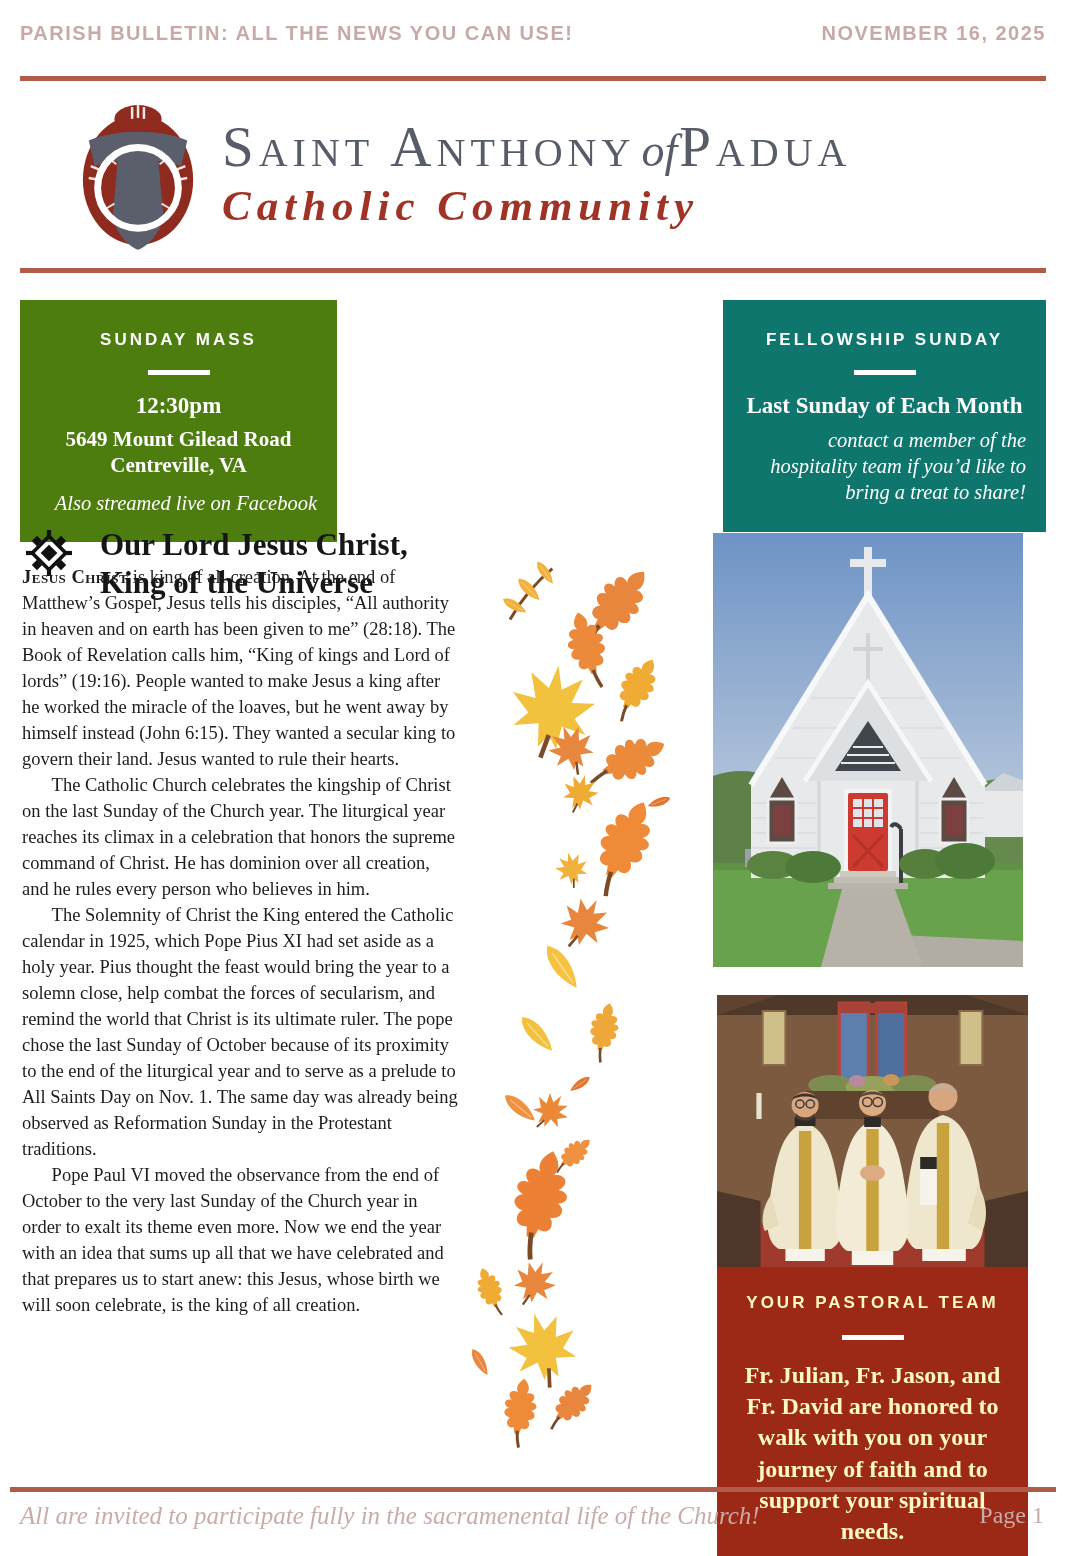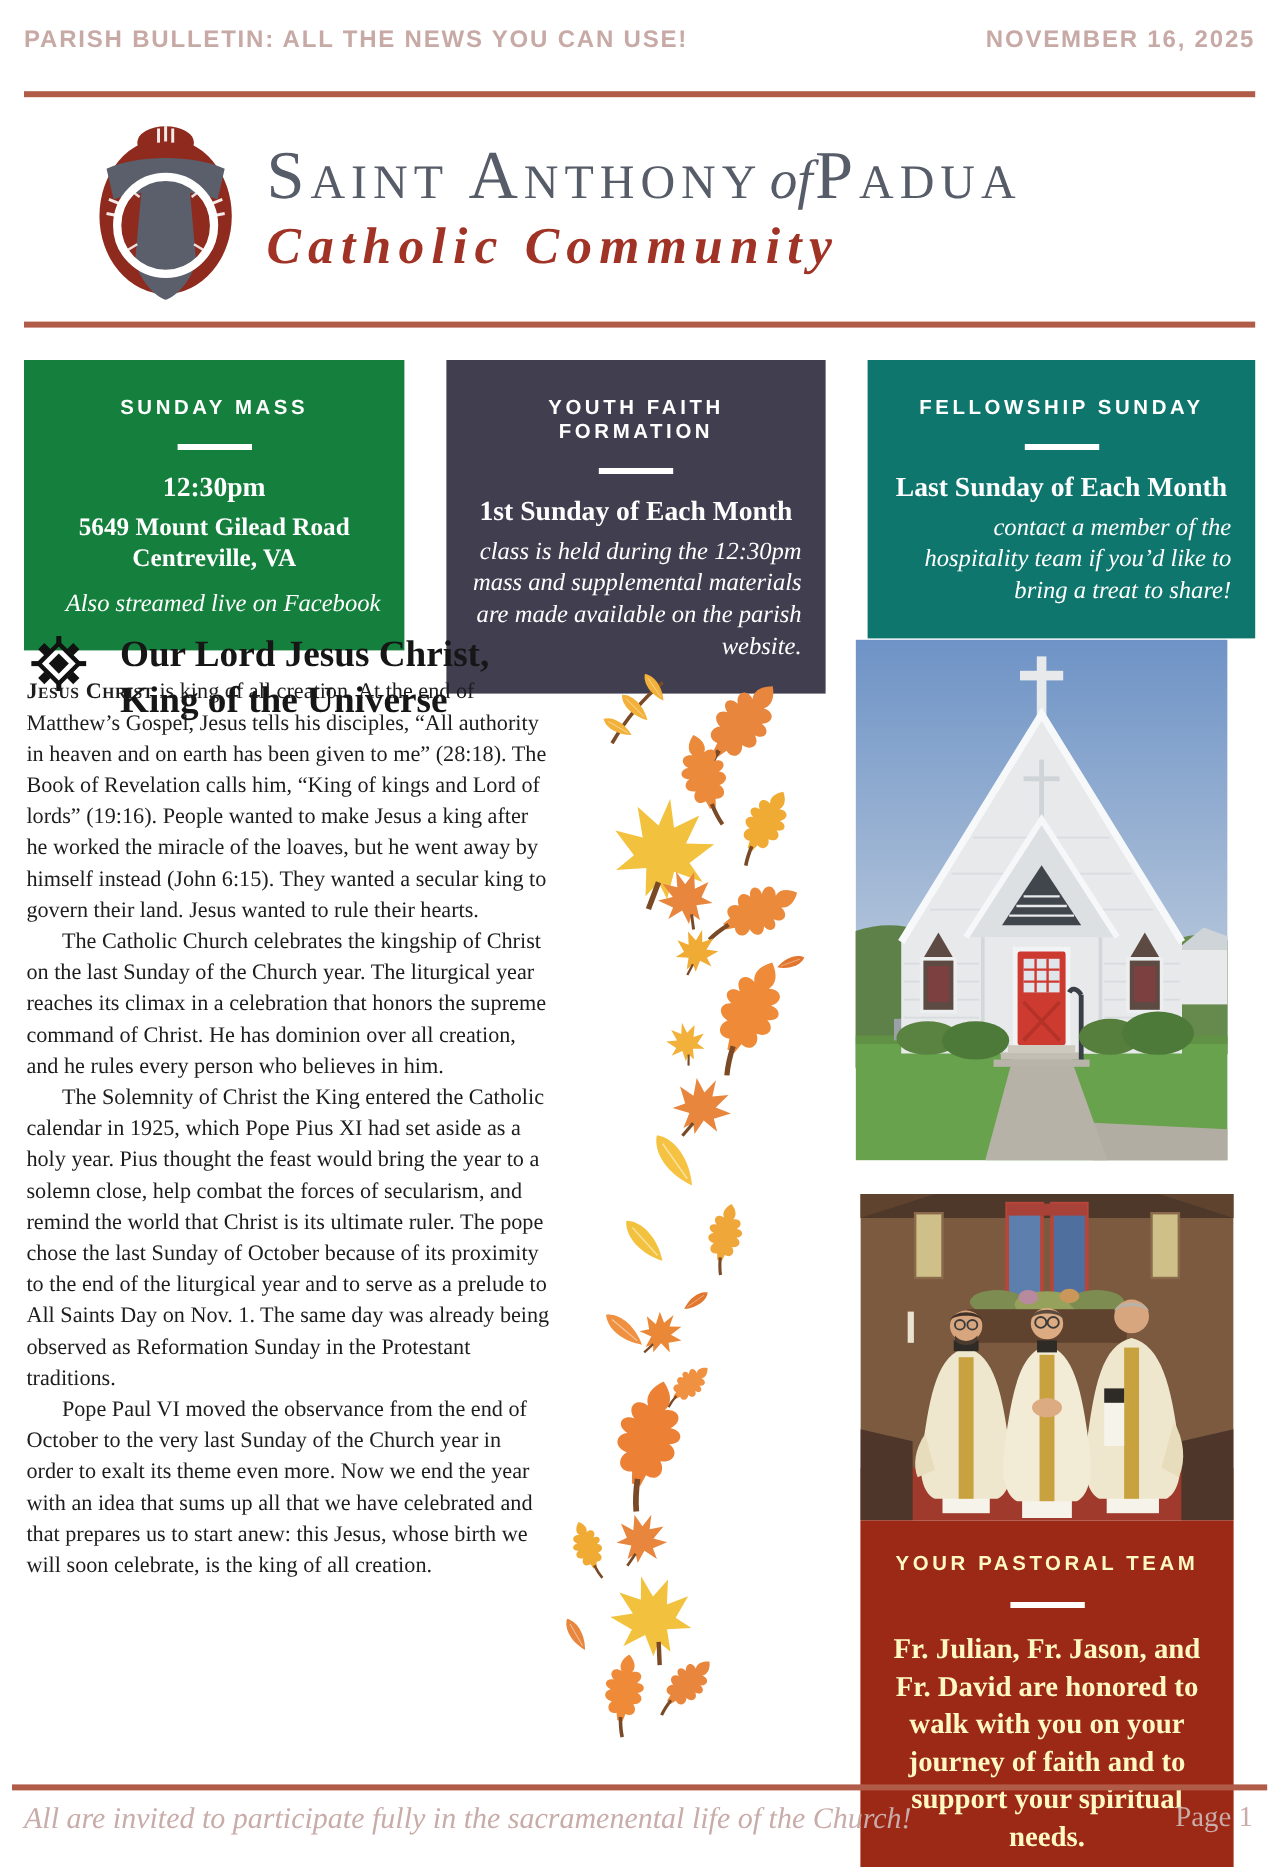--- a/index.html
+++ b/index.html
@@ -22,21 +22,21 @@
   .logo-name{font-family:"Liberation Serif",serif;font-variant:small-caps;
              font-size:57px;letter-spacing:5px;color:#575c69;line-height:1;}
   .logo-name .of{font-variant:normal;font-style:italic;font-size:46px;letter-spacing:0;
                  margin:0 2px 0 6px;}
   .logo-sub{font-family:"Liberation Serif",serif;font-style:italic;font-weight:bold;
             font-size:43px;letter-spacing:6px;color:#a03325;margin-top:6px;}
 
   
   .infobox{position:absolute;top:300px;box-sizing:border-box;color:#fff;text-align:center;
            padding:30px 20px 26px;}
-  .infobox.sunday{left:20px;width:317px;background:#15803d;}
+  .infobox.sunday{left:20px;width:317px;background:#4d7c0f;}
   .infobox.youth{left:372px;width:316px;background:#413e4f;}
   .infobox.fellowship{left:723px;width:323px;background:#0f766e;}
   .infobox .title{font-size:17px;font-weight:bold;letter-spacing:3px;}
   .infobox .divider{width:62px;height:5px;background:#fff;margin:20px auto 18px;}
   .infobox .heading{font-family:"Liberation Serif",serif;font-weight:bold;font-size:23px;
                     margin-bottom:8px;}
   .infobox .line{font-family:"Liberation Serif",serif;font-weight:bold;font-size:21px;
                  line-height:1.22;}
   .infobox .note{font-family:Liberation Serif, serif;font-style:italic;font-size:20.5px;
                  line-height:1.28;margin-top:12px;text-align:right;}
@@ -107,26 +107,20 @@
 
   <div class="infobox sunday">
     <div class="title">SUNDAY MASS</div>
     <div class="divider"></div>
     <div class="heading">12:30pm</div>
     <div class="line">5649 Mount Gilead Road</div>
     <div class="line">Centreville, VA</div>
     <div class="note">Also streamed live on Facebook</div>
   </div>
 
-  <div class="infobox youth">
-    <div class="title">YOUTH FAITH FORMATION</div>
-    <div class="divider"></div>
-    <div class="heading">1st Sunday of Each Month</div>
-    <div class="note" style="margin-top:4px;">class is held during the 12:30pm mass and supplemental materials are made available on the parish website.</div>
-  </div>
 
   <div class="infobox fellowship">
     <div class="title">FELLOWSHIP SUNDAY</div>
     <div class="divider"></div>
     <div class="heading">Last Sunday of Each Month</div>
     <div class="note" style="margin-top:4px;">contact a member of the hospitality team if you’d like to bring a treat to share!</div>
   </div>
 
   <div class="article-title">
     <svg class="ornament" viewBox="0 0 44 44">

